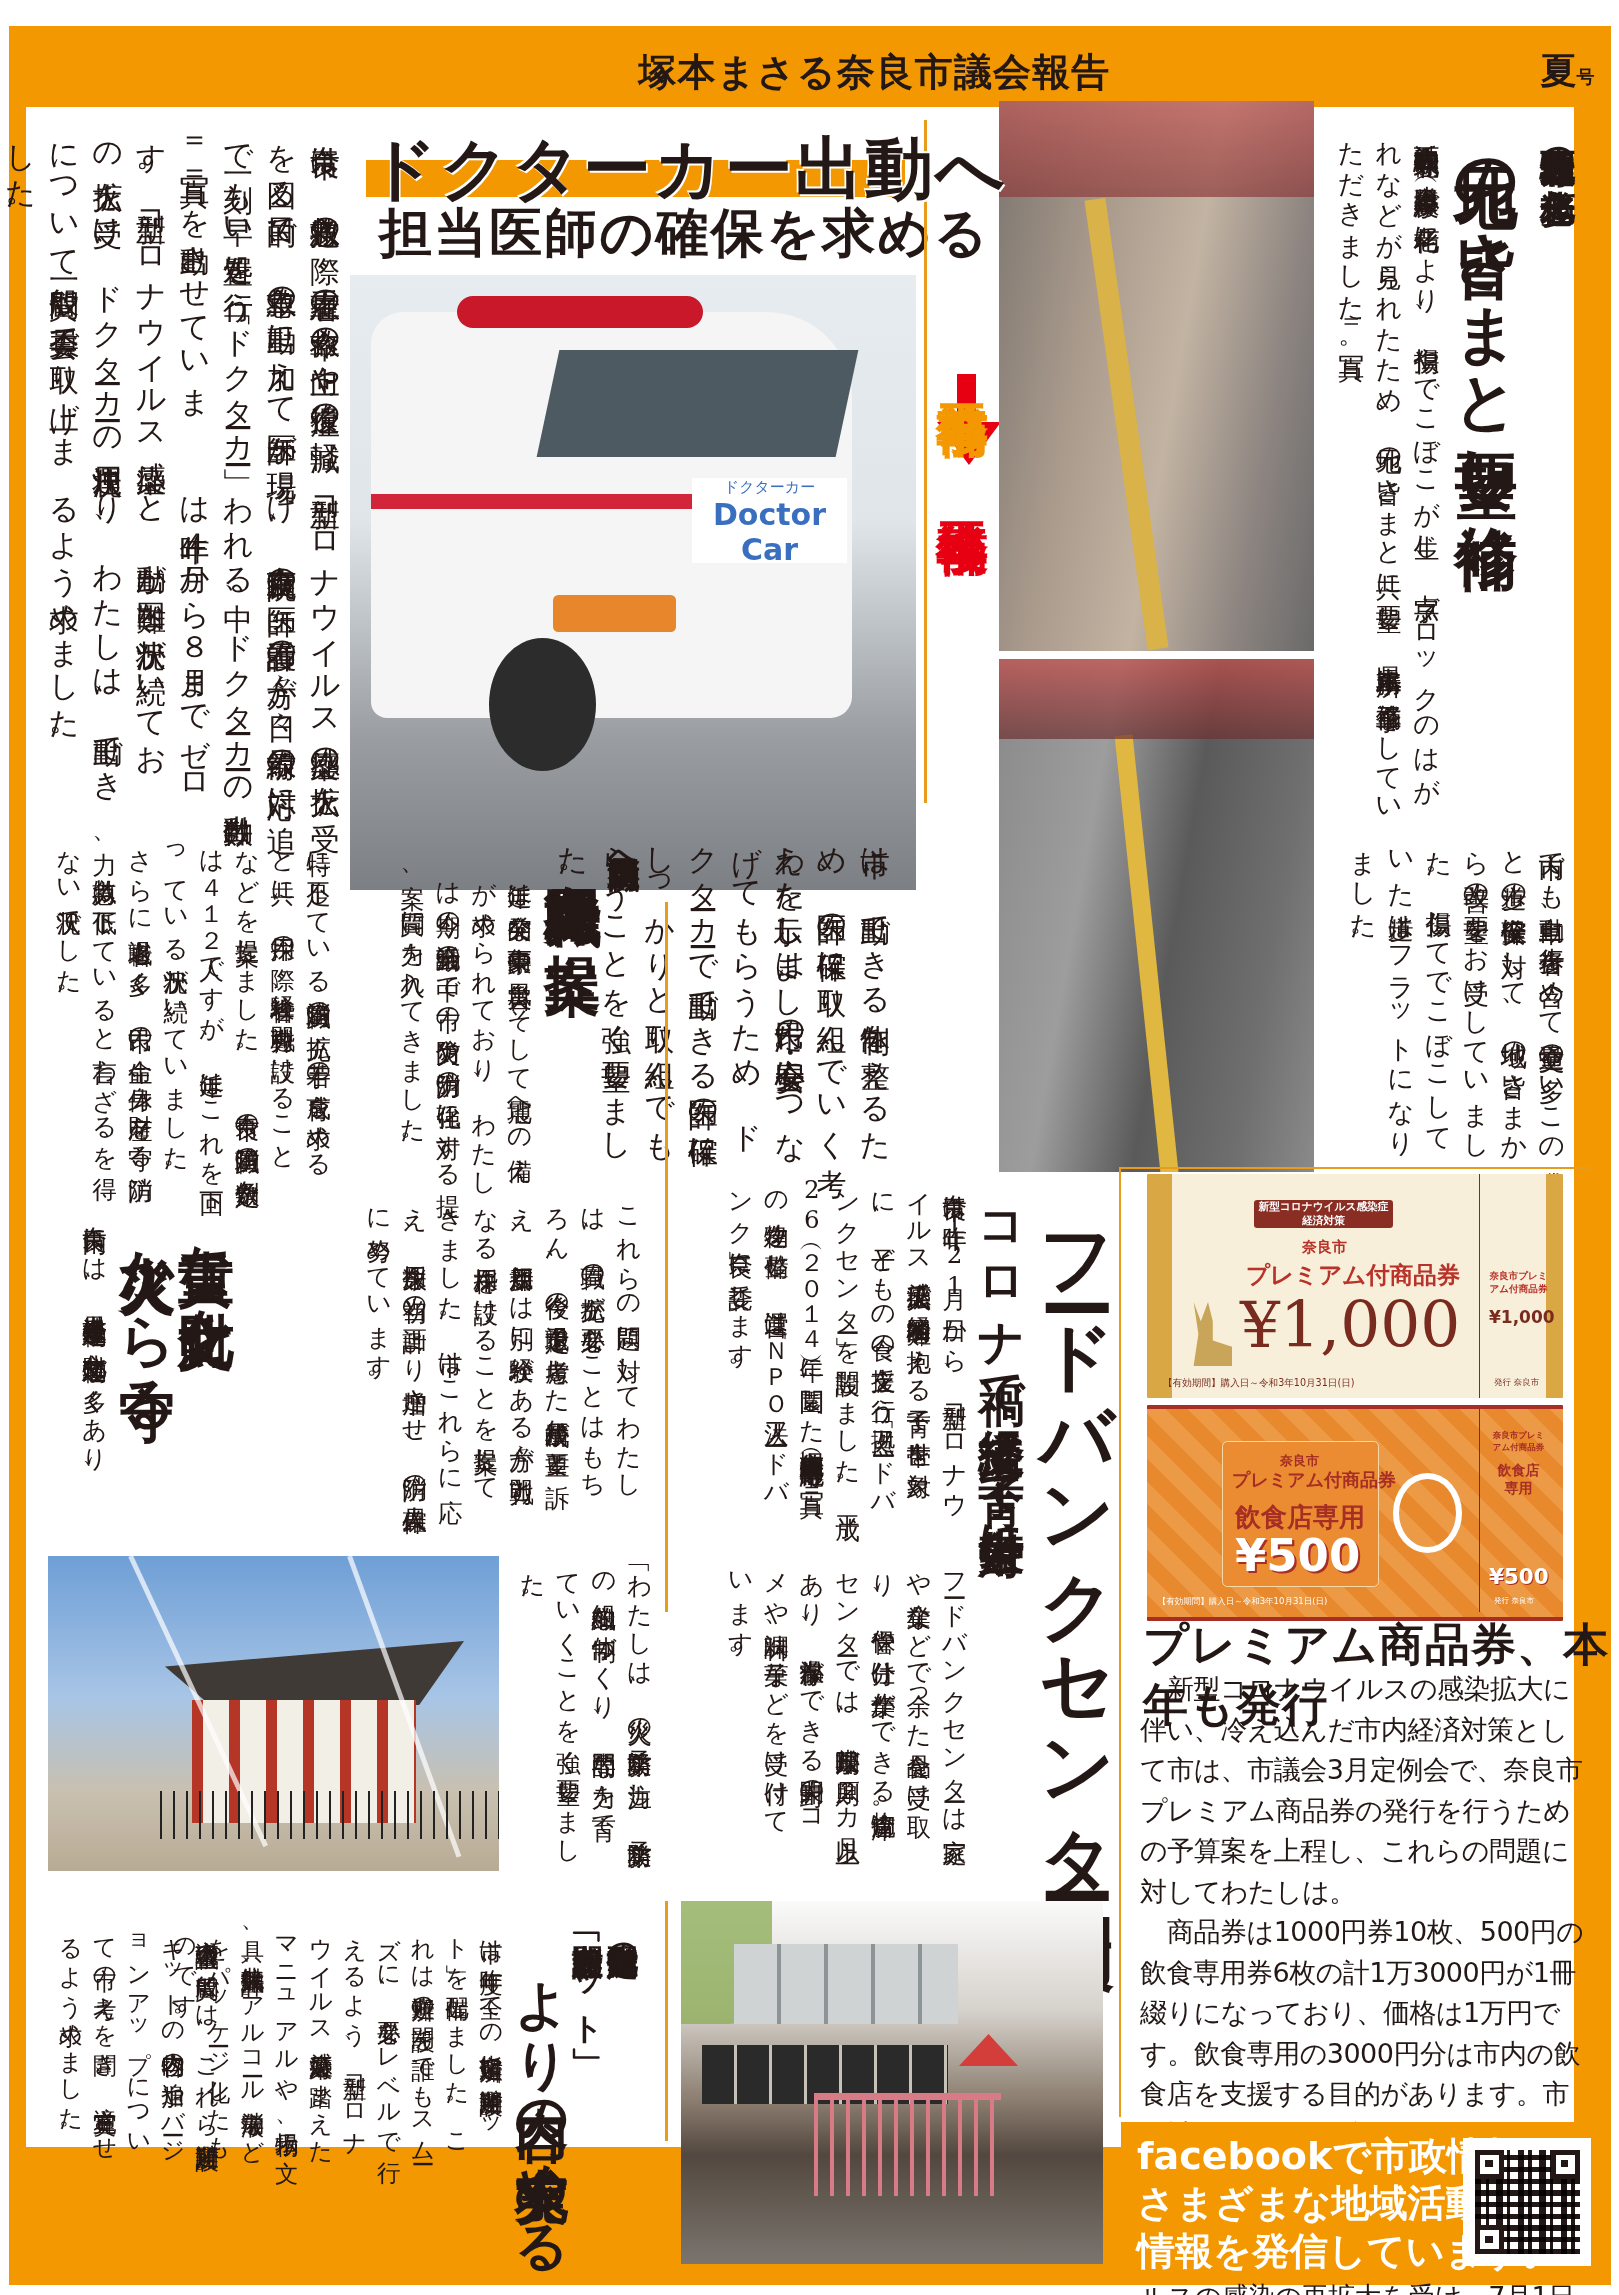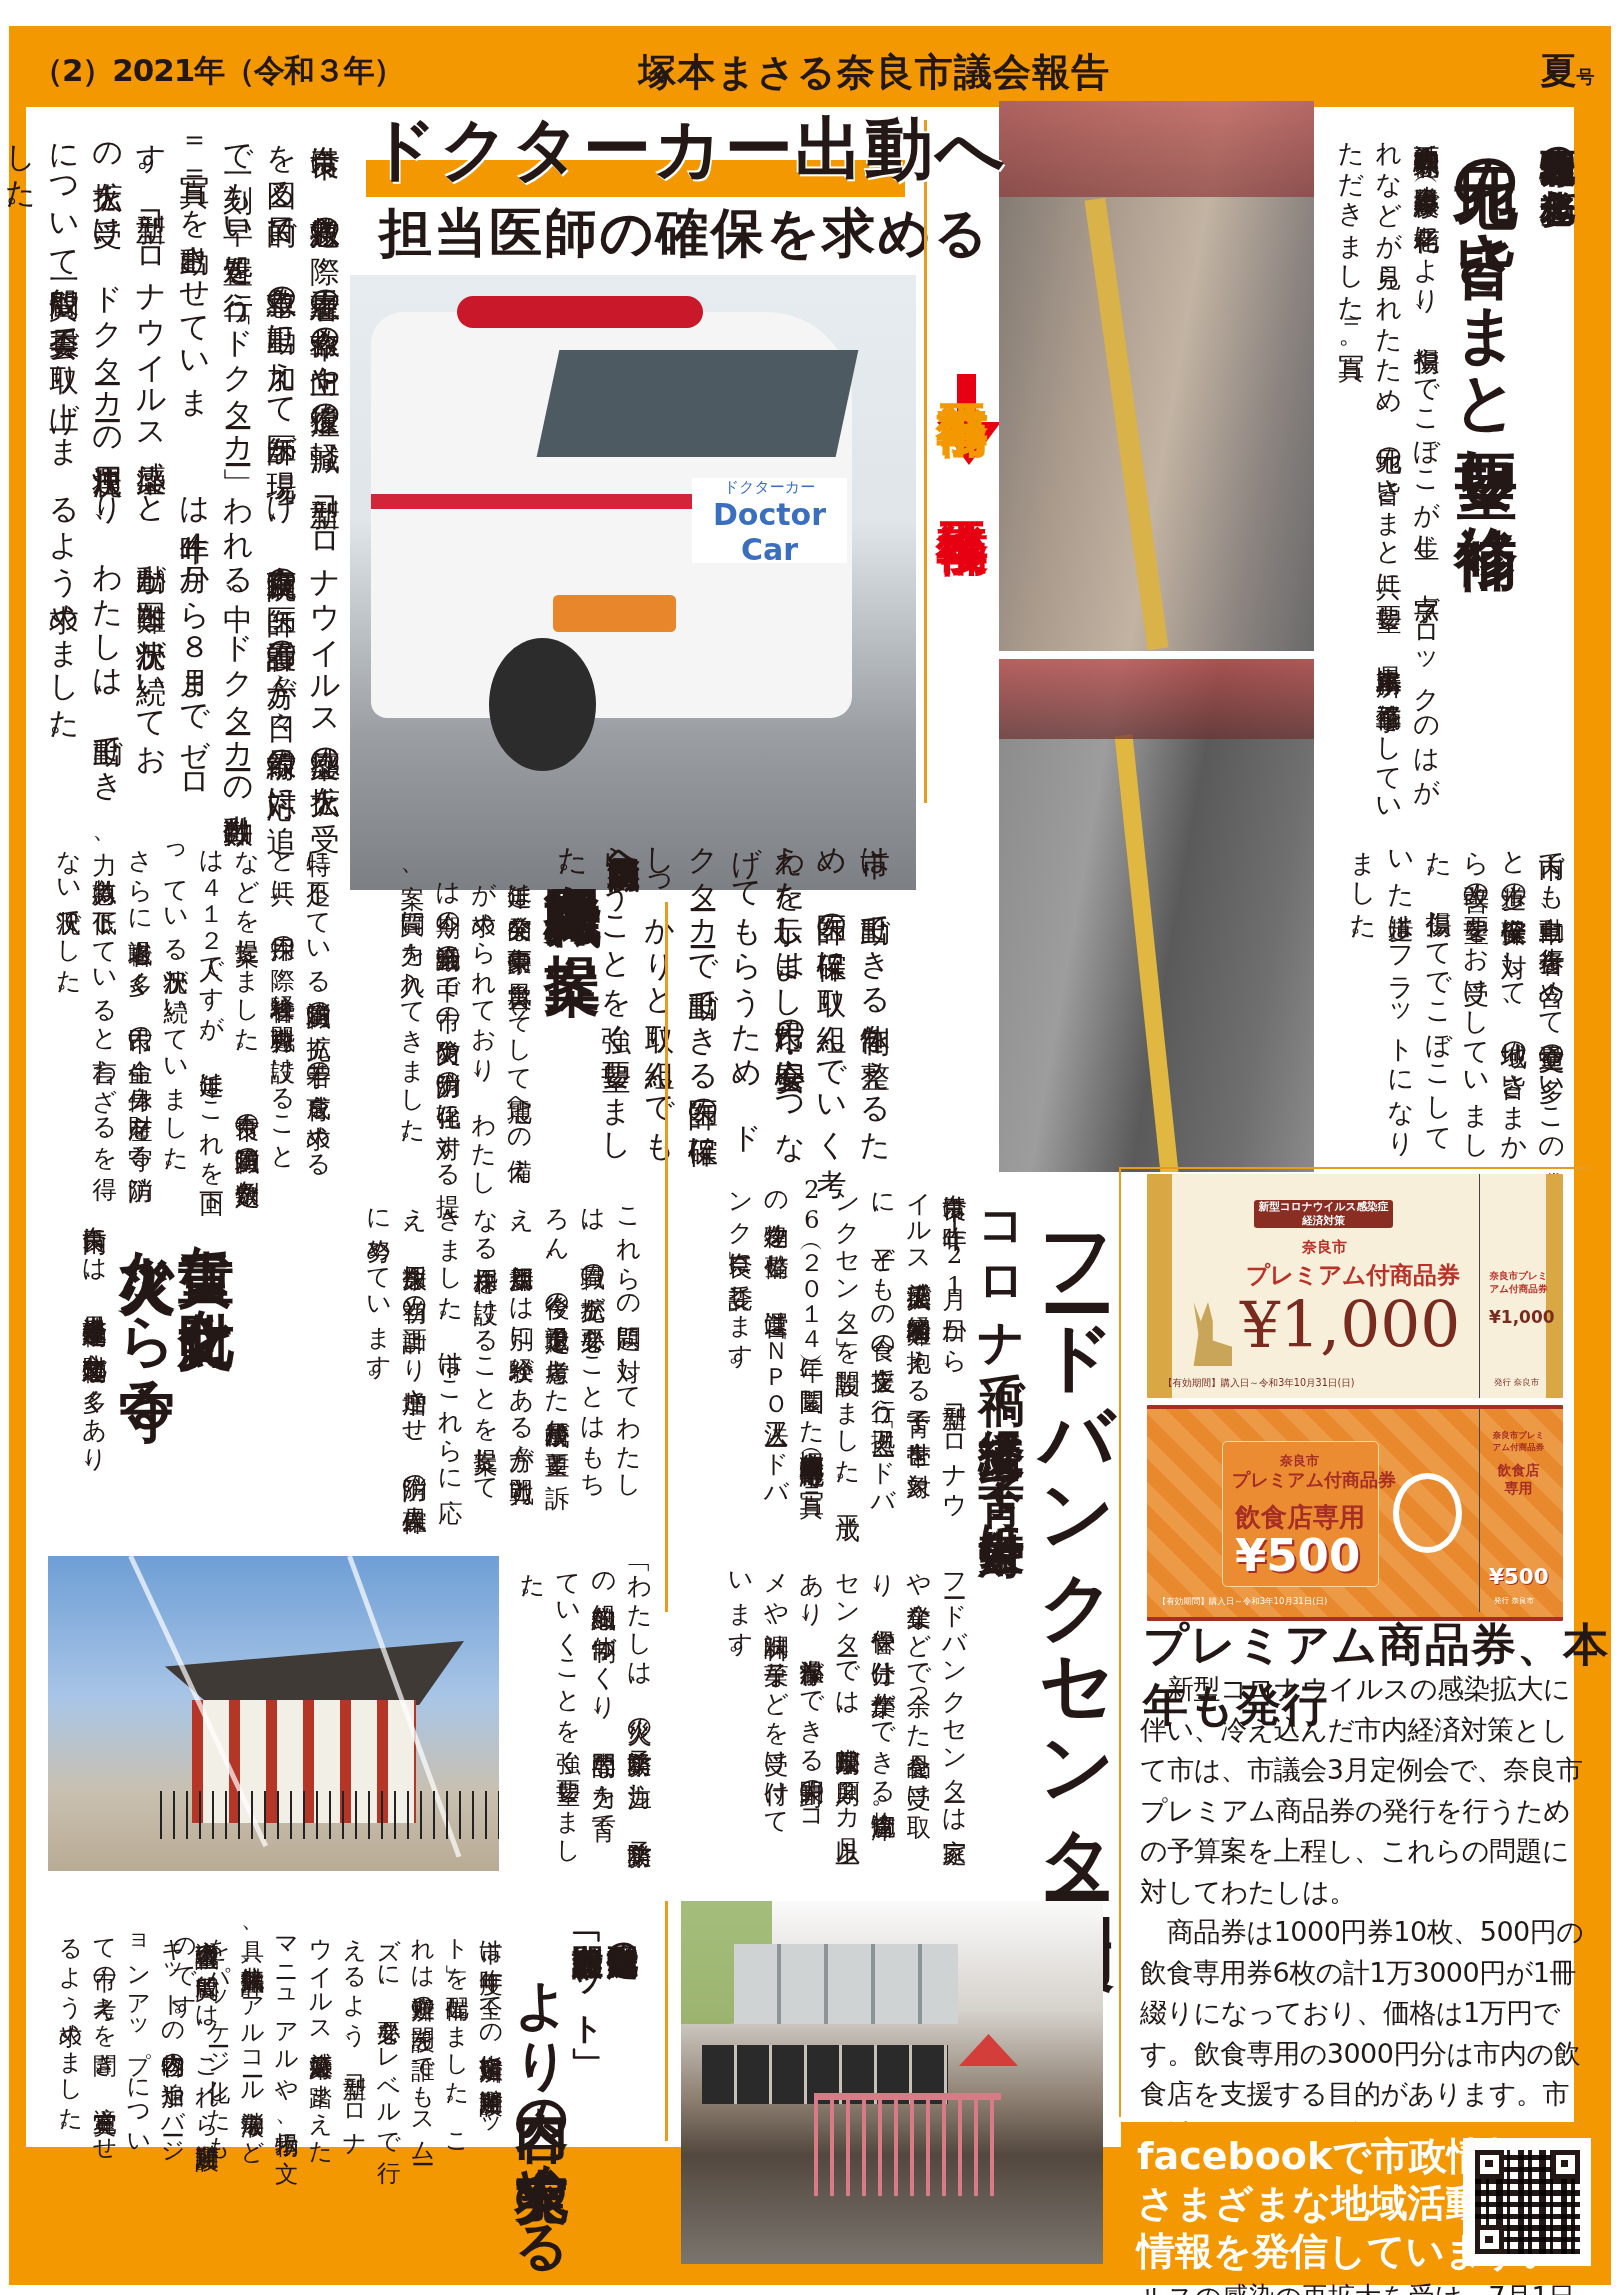--- a/index.html
+++ b/index.html
@@ -11,21 +11,21 @@
   .hdr-center{position:absolute;left:630px;top:21.4px;font-size:38px;font-weight:bold;font-family:Liberation Serif, serif;letter-spacing:1.1px;}
   .hdr-right{position:absolute;right:16px;top:21.4px;font-size:36px;font-weight:bold;font-family:"DejaVu Sans",sans-serif;}
   .hdr-right small{font-size:18px;}
   .v{position:absolute;writing-mode:vertical-rl;text-orientation:upright;line-height:1.45;}
   .body{font-size:30px;letter-spacing:1.1px;}
   .bold{font-weight:bold;font-family:"DejaVu Sans",sans-serif;}
   .sans{font-family:"DejaVu Sans",sans-serif;}
   .vline{position:absolute;width:2.7px;background:#e89b1c;}
   .hline{position:absolute;height:2.7px;background:#e89b1c;}
   .photo{position:absolute;overflow:hidden;}
-  .title-dc{position:absolute;left:368px;top:104px;font-size:68px;font-weight:bold;font-family:"DejaVu Sans",sans-serif;letter-spacing:2.1px;color:#231815;text-shadow:1.6px 1.6px 0 #fff,-1.6px -1.6px 0 #fff;z-index:2;}
+  .title-dc{position:absolute;left:368px;top:124px;font-size:68px;font-weight:bold;font-family:"DejaVu Sans",sans-serif;letter-spacing:2.1px;color:#231815;text-shadow:1.6px 1.6px 0 #fff,-1.6px -1.6px 0 #fff;z-index:2;}
   .title-dc-bar{position:absolute;left:366px;top:160px;width:539px;height:37px;background:#f39800;z-index:1;}
   .sub-dc{position:absolute;left:379px;top:198px;font-size:53px;font-weight:bold;letter-spacing:2.1px;}
   .before{color:#f39800;}
   .after{color:#e60012;}
   .arrow{width:0;height:0;border-left:32px solid transparent;border-right:32px solid transparent;border-top:43px solid #e60012;margin:0 auto;}
   .arrow-stem{width:19px;height:48px;background:#e60012;margin:0 auto;}
   .fb-box{position:absolute;left:1121px;top:2122px;width:481px;height:150px;background:#f39800;}
   .fb-text{position:absolute;left:16px;top:10.7px;font-size:38px;font-weight:bold;color:#fff;font-family:"DejaVu Sans",sans-serif;line-height:1.25;}
   .qr{position:absolute;right:10.7px;top:16px;width:128px;height:128px;background:#fff;padding:11.7px;box-sizing:border-box;}
   .qr-inner{width:100%;height:100%;background:
@@ -40,21 +40,20 @@
   .premium-body p{margin:0;text-indent:1em;}
   .ticket{position:absolute;border-radius:1.1px;overflow:hidden;}
 </style>
 </head>
 <body>
 
 <div class="frame"></div>
 <div class="inner"></div>
 
 <div class="header">
-  <div class="hdr-left">（2）2021年（令和３年）</div>
   <div class="hdr-center">塚本まさる奈良市議会報告</div>
   <div class="hdr-right"><span>夏</span><small>号</small></div>
 </div>
 
 <div class="v body" style="left:48px;top:123px;height:331px;width:299px;"><span>奈良市は、救急搬送の際、重症患者の救命率の向上や後遺症の軽減を図る目的で、救急車の出動に加えて医師が現場で一刻も早い処置を行う「ドクターカー」＝写真＝を出動させています。新型コロナウイルス感染症の拡大を受け、ドクターカーの運用状況について一般質問や委員会で取り上げました。</span></div>
 <div class="v body" style="left:48px;top:475px;height:331px;width:299px;"><span>新型コロナウイルス感染症の拡大を受け、市立奈良病院の医師、看護師の方々が日々、最前線の対応に追われる中、ドクターカーの出動件数は昨年４月から８月までゼロと、出動が困難な状況が続いており、わたしは、出動できるよう求めました。</span></div>
 
 <div class="title-dc-bar"></div>
 <div class="title-dc">ドクターカー出動へ</div>
 <div class="sub-dc">担当医師の確保を求める</div>

